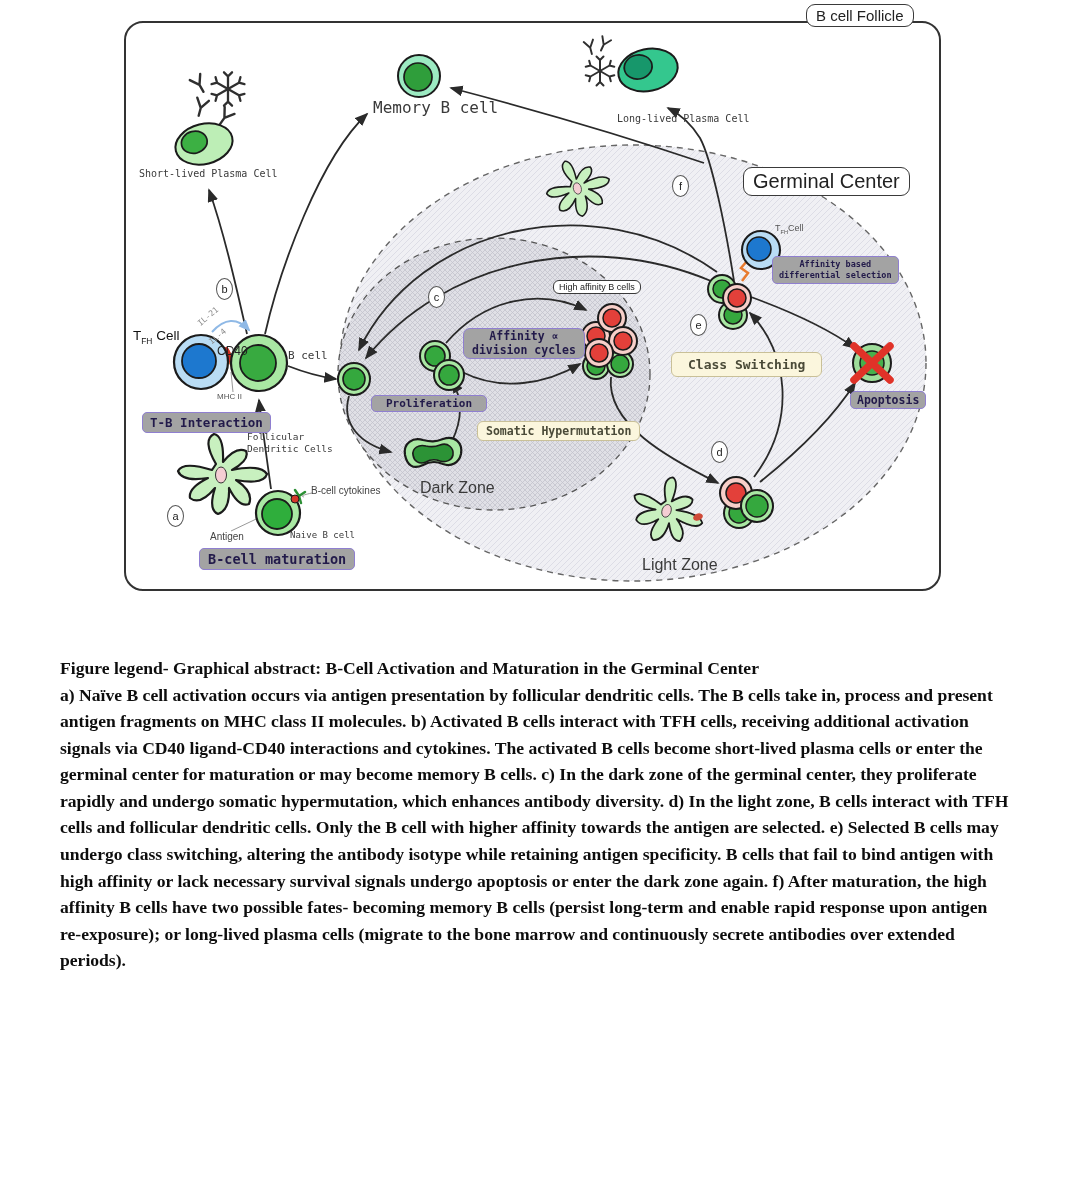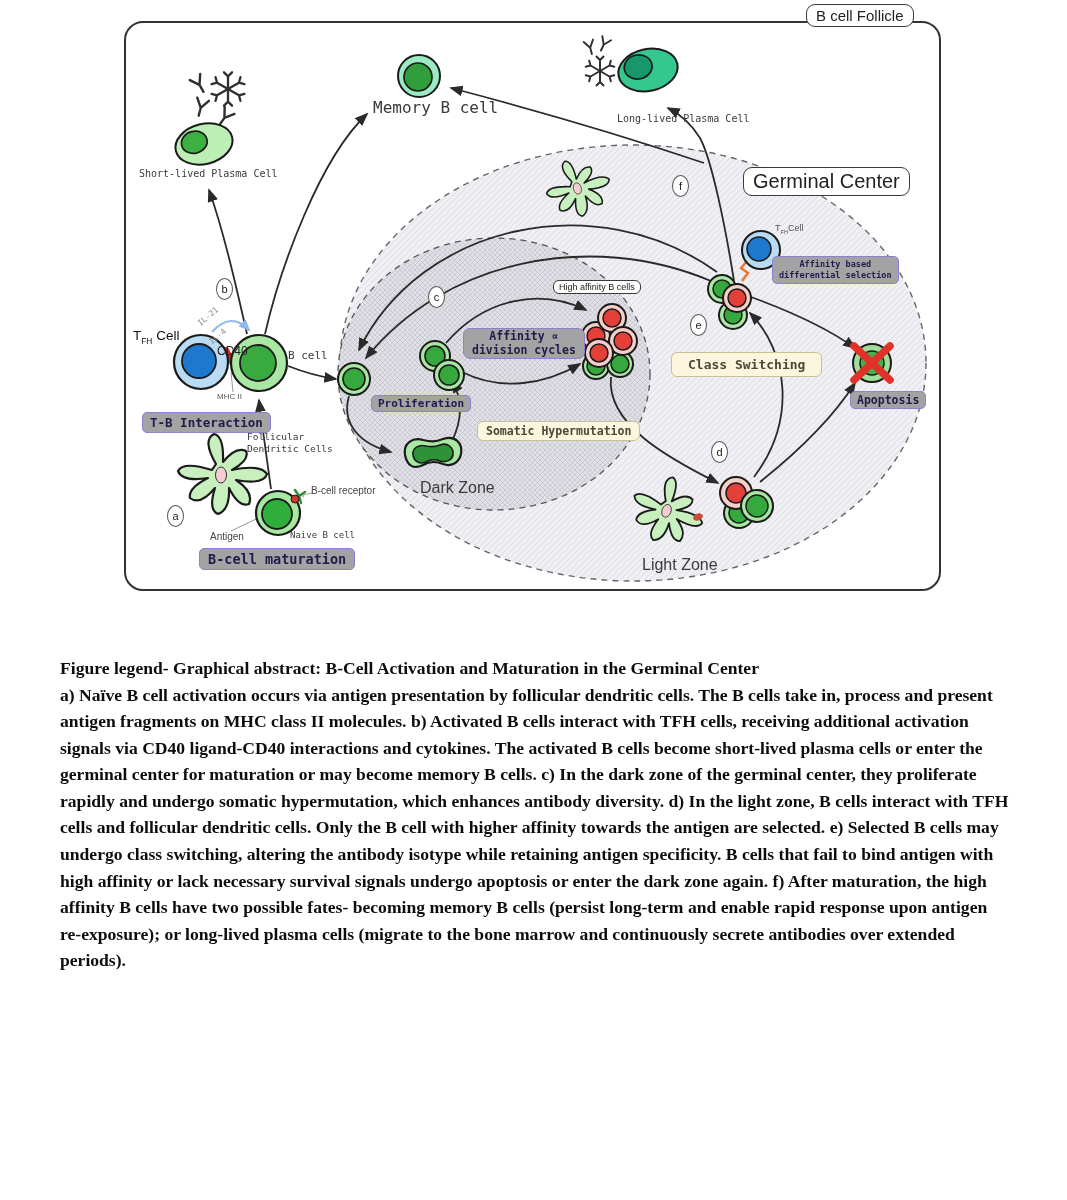--- a/index.html
+++ b/index.html
@@ -205,34 +205,34 @@
 
     <div class="ov sans" style="left:420px;top:479px;font-size:16px;">Dark Zone</div>
     <div class="ov sans" style="left:642px;top:556px;font-size:16px;">Light Zone</div>
 
     <div class="ov mono" style="left:139px;top:168px;font-size:10px;">Short-lived Plasma Cell</div>
     <div class="ov mono" style="left:373px;top:98px;font-size:16px;">Memory B cell</div>
     <div class="ov mono" style="left:617px;top:93px;font-size:10px;margin-top:20px;">Long-lived Plasma Cell</div>
     <div class="ov mono" style="left:288px;top:349px;font-size:11px;">B cell</div>
     <div class="ov mono" style="left:290px;top:530px;font-size:9px;">Naive B cell</div>
     <div class="ov mono" style="left:247px;top:431px;font-size:9.5px;line-height:1.3;"><span>Follicular</span><br><span>Dendritic Cells</span></div>
-    <div class="ov sans" style="left:311px;top:485px;font-size:10px;color:#444;">B-cell receptor</div>
+    <div class="ov sans" style="left:311px;top:485px;font-size:10px;color:#444;">B-cell cytokines</div>
     <div class="ov sans" style="left:210px;top:531px;font-size:10px;color:#444;">Antigen</div>
 
     <div class="ov sans" style="left:133px;top:328px;font-size:13.5px;color:#111;"><span>T</span><sub>FH</sub><span> Cell</span></div>
     <div class="ov sans" style="left:775px;top:223px;font-size:9px;color:#555;"><span>T</span><sub>FH</sub><span>Cell</span></div>
 
     <div class="ov mono" style="left:196px;top:312px;font-size:8px;color:#8a8a8a;transform:rotate(-40deg);">IL-21</div>
     <div class="ov mono" style="left:208px;top:332px;font-size:8px;color:#8a8a8a;transform:rotate(-40deg);">IL-4</div>
     <div class="ov sans" style="left:217px;top:344px;font-size:12px;color:#222;">CD40</div>
     <div class="ov sans" style="left:217px;top:392px;font-size:8px;color:#555;">MHC II</div>
 
     <div class="ov pbox" style="left:142px;top:412px;font-size:12.5px;padding:2px 7px;">T-B Interaction</div>
     <div class="ov pbox" style="left:199px;top:548px;font-size:13.5px;padding:2px 8px;">B-cell maturation</div>
-    <div class="ov pbox" style="left:371px;top:395px;font-size:11px;padding:1px 6px;">Proliferation</div>
+    <div class="ov pbox" style="left:371px;top:395px;font-size:11px;padding:1px 14px;">Proliferation</div>
     <div class="ov pbox ctr" style="left:463px;top:328px;font-size:11.5px;padding:0 8px;border-radius:7px;line-height:1.25;"><span>Affinity ∝</span><br><span>division cycles</span></div>
     <div class="ov pbox ctr" style="left:772px;top:256px;font-size:8.5px;padding:2px 6px;line-height:1.3;"><span>Affinity based</span><br><span>differential selection</span></div>
     <div class="ov pbox" style="left:850px;top:391px;font-size:11.5px;padding:1px 6px;">Apoptosis</div>
     <div class="ov cbox" style="left:477px;top:421px;font-size:11.5px;padding:2px 8px;">Somatic Hypermutation</div>
     <div class="ov cbox" style="left:671px;top:352px;font-size:13px;padding:4px 16px;">Class Switching</div>
 
     <div class="ov lcirc" style="left:167px;top:505px;">a</div>
     <div class="ov lcirc" style="left:216px;top:278px;">b</div>
     <div class="ov lcirc" style="left:428px;top:286px;">c</div>
     <div class="ov lcirc" style="left:711px;top:441px;">d</div>

